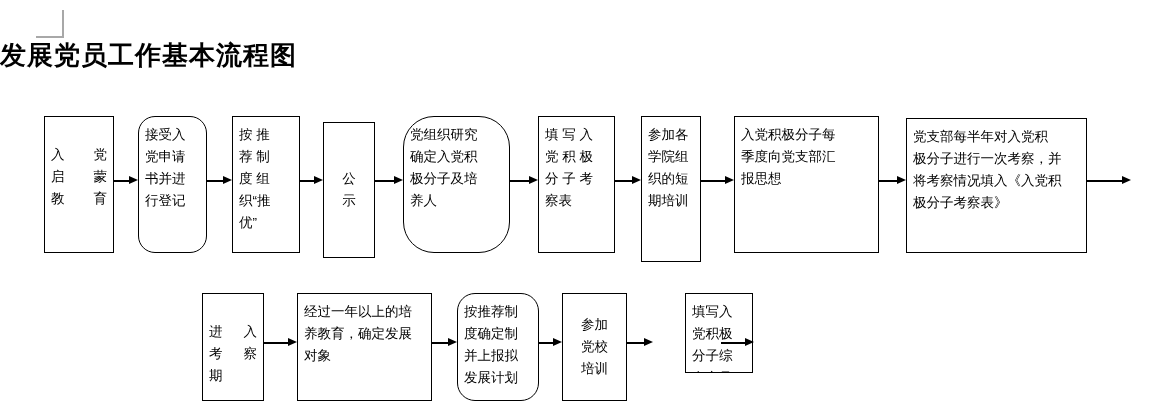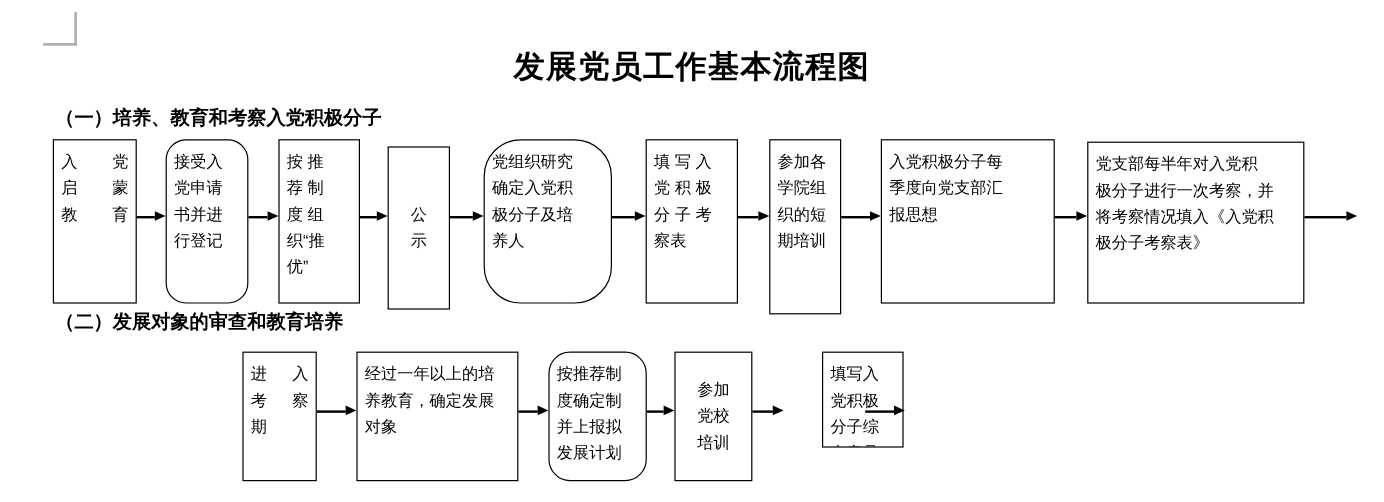--- a/index.html
+++ b/index.html
@@ -27,21 +27,20 @@
     border-bottom: 2px solid #a8a8a8;
     border-right: 2px solid #a8a8a8;
     box-sizing: border-box;
   }
 
   .title {
     position: absolute;
     left: 0;
     top: 38px;
     width: 1153px;
-    text-align: center;
     font-family: "DejaVu Serif", "Liberation Serif", serif;
     font-size: 26px;
     font-weight: 700;
     letter-spacing: 1px;
     color: #000000;
     white-space: nowrap;
   }
 
   .section-head {
     position: absolute;
@@ -66,21 +65,21 @@
     padding: 7px 6px 4px 6px;
     overflow: hidden;
   }
   .box .txt {
     display: block;
     white-space: pre-line;
     word-break: break-all;
   }
   .box.center-v { display: flex; align-items: center; justify-content: center; padding: 4px; }
   .box.center-v .txt { text-align: center; }
-  .box.just .txt { text-align: justify; text-align-last: justify; }
+  .box.just .txt { text-align: justify; text-align-last: justify; margin-top: 20px; }
   .box.mid .txt { text-align: center; }
   .box.lead .txt { text-align: left; }
 
   
   .arrow {
     position: absolute;
     height: 9px;
     pointer-events: none;
   }
   .arrow .shaft {
@@ -102,22 +101,20 @@
 </style>
 </head>
 <body>
 
 <div id="page">
 
   <div class="corner-mark"></div>
 
   <div class="title">发展党员工作基本流程图</div>
 
-  <div class="section-head" id="sec1-head">（一）培养、教育和考察入党积极分子</div>
-  <div class="section-head" id="sec2-head">（二）发展对象的审查和教育培养</div>
 
   <div id="shapes">
       <div class="box just" style="left: 44px; top: 116px; width: 70px; height: 137px;">
         <span class="txt">入 党
 启 蒙
 教 育</span>
       </div>
       <div class="box lead" style="left: 138px; top: 116px; width: 69px; height: 137px; border-radius: 17px;">
         <span class="txt">接受入
 党申请

